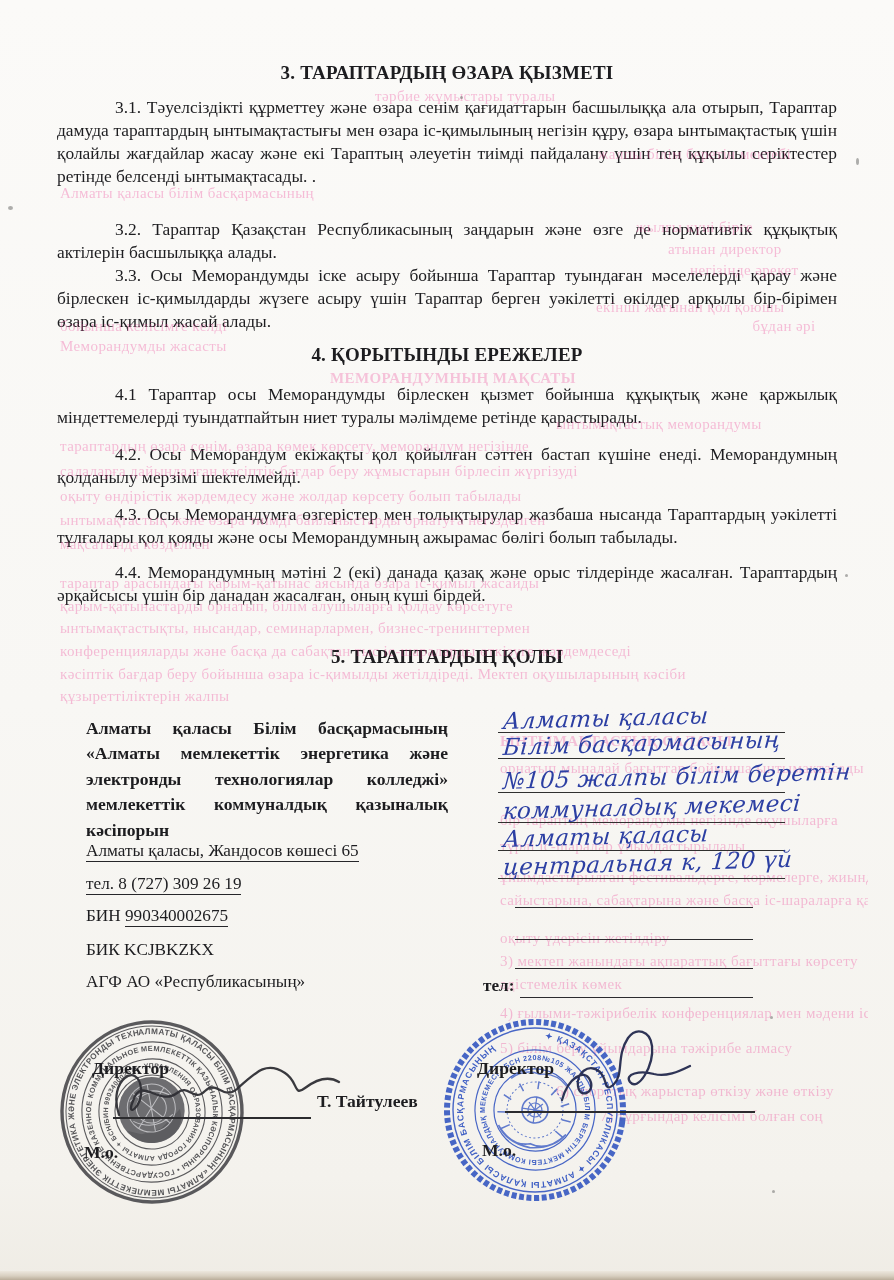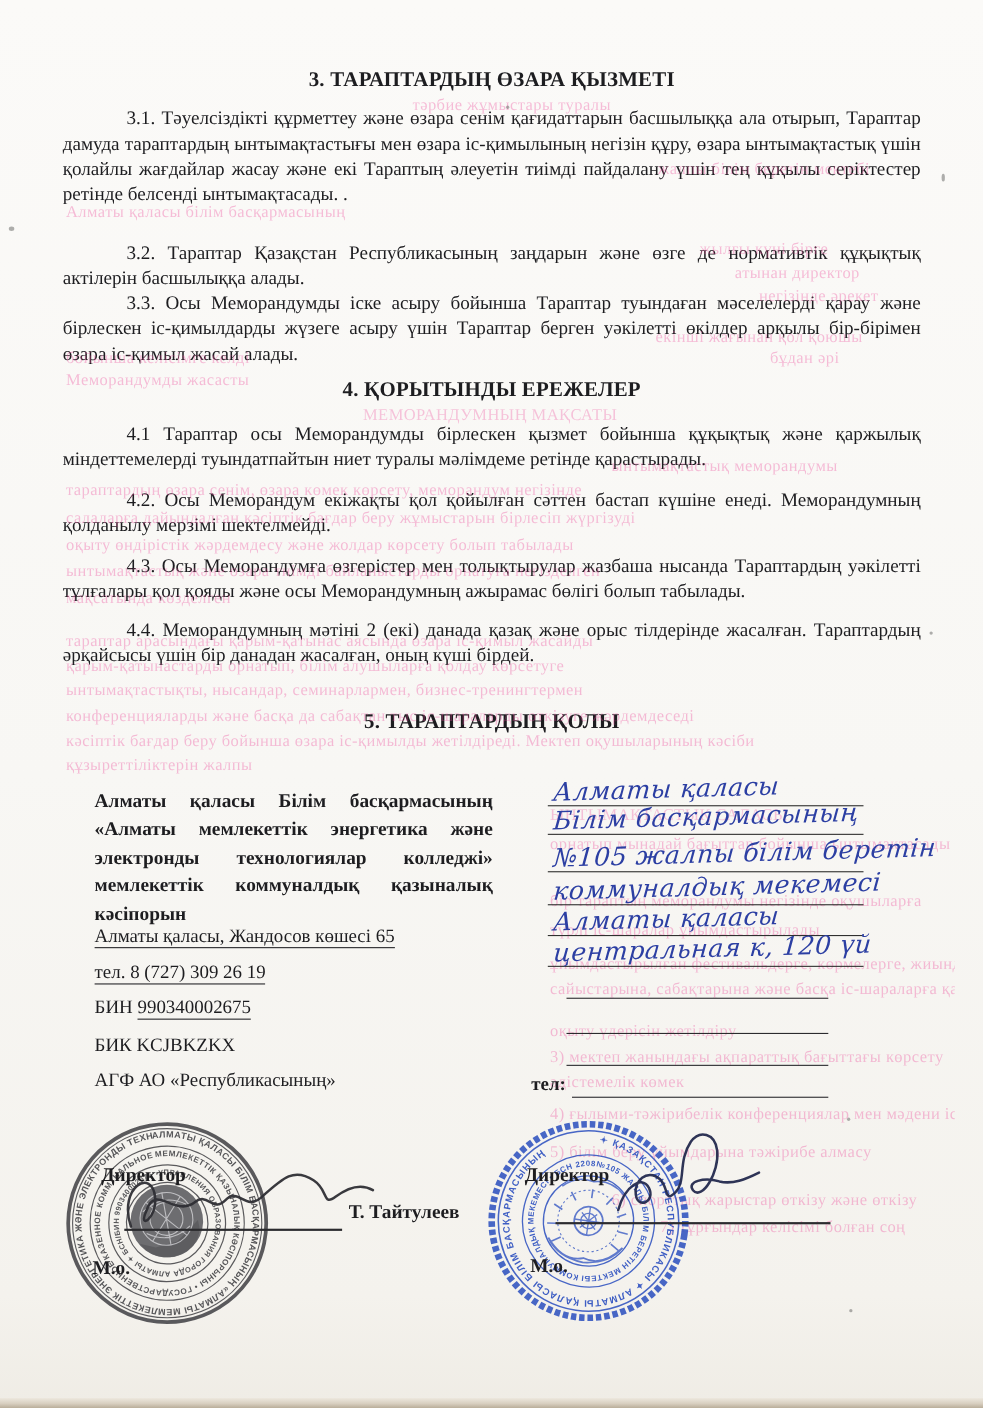--- a/index.html
+++ b/index.html
@@ -3,21 +3,21 @@
 <meta charset="utf-8">
 <style>
   html,body{margin:0;padding:0;}
   body{width:894px;height:1280px;position:relative;overflow:hidden;
        background:linear-gradient(180deg,#fbfaf8 0%,#f8f7f4 55%,#f4f2ed 92%,#efece5 100%);
        font-family:"Liberation Serif", serif;color:#1d1d20;}
   
   .bleed{position:absolute;z-index:1;color:#ec4899;opacity:.34;filter:blur(.7px);
          font-size:15px;white-space:nowrap;overflow:hidden;letter-spacing:.4px;
          font-family:"Liberation Serif",serif;}
-  .bleed.b{font-weight:normal;opacity:.3;}
+  .bleed.b{font-weight:bold;opacity:.3;}
   
   .content{position:absolute;inset:0;z-index:2;}
   .sec-title{position:absolute;left:57px;width:780px;text-align:center;
              font-weight:bold;font-size:19px;letter-spacing:.2px;}
   .para{position:absolute;left:57px;width:780px;text-align:justify;
         font-size:17.4px;line-height:23px;text-indent:58px;}
   .org{position:absolute;left:86px;width:362px;font-weight:bold;font-size:17.6px;line-height:25.4px;}
   .org .jl{text-align:justify;text-align-last:justify;}
   .org .ll{text-align:left;}
   .lline{position:absolute;left:86px;font-size:17.2px;white-space:nowrap;}
@@ -59,21 +59,21 @@
     <div class="bleed" style="left: 60px; top: 598px; width: 790px;">қарым-қатынастарды орнатып, білім алушыларға қолдау көрсетуге</div>
     <div class="bleed" style="left: 60px; top: 575px; width: 800px;">тараптар арасындағы қарым-қатынас аясында өзара іс-қимыл жасайды</div>
     <div class="bleed" style="left: 60px; top: 536px; width: 420px;">мақсатында көзделген</div>
     <div class="bleed" style="left: 60px; top: 512px; width: 770px;">ынтымақтастық және өзара тиімді байланыстарды орнатуға негізделген</div>
     <div class="bleed" style="left: 60px; top: 488px; width: 750px;">оқыту өндірістік жәрдемдесу және жолдар көрсету болып табылады</div>
     <div class="bleed" style="left: 60px; top: 463px; width: 790px;">салаларға дайындалған кәсіптік бағдар беру жұмыстарын бірлесіп жүргізуді</div>
     <div class="bleed" style="left: 556px; top: 416px; width: 312px;">ынтымақтастық меморандумы</div>
     <div class="bleed" style="left: 60px; top: 438px; width: 800px;">тараптардың өзара сенім, өзара көмек көрсету, меморандум негізінде</div>
     <div class="bleed b" style="left: 330px; top: 370px; width: 270px;">МЕМОРАНДУМНЫҢ МАҚСАТЫ</div>
     <div class="bleed" style="left: 60px; top: 338px; width: 420px;">Меморандумды жасасты</div>
-    <div class="bleed" style="left: 700px; top: 318px; width: 168px;">бұдан әрі</div>
+    <div class="bleed" style="left: 700px; top: 318px; width: 168px; text-align: center;">бұдан әрі</div>
     <div class="bleed" style="left: 60px; top: 318px; width: 310px;">бойынша келісімге келді</div>
     <div class="bleed" style="left: 596px; top: 299px; width: 272px;">екінші жағынан қол қоюшы</div>
     <div class="bleed" style="left: 690px; top: 262px; width: 178px;">негізінде әрекет</div>
     <div class="bleed" style="left: 668px; top: 241px; width: 200px;">атынан директор</div>
     <div class="bleed" style="left: 636px; top: 219px; width: 234px;">жылғы күні бірге</div>
     <div class="bleed" style="left: 60px; top: 185px; width: 430px;">Алматы қаласы білім басқармасының</div>
     <div class="bleed" style="left: 598px; top: 146px; width: 270px;">жалпы білім беретін мектебі</div>
     <div class="bleed" style="left: 375px; top: 88px; width: 250px;">тәрбие жұмыстары туралы</div>
 
   <div class="sec-title" style="top:62px">3. ТАРАПТАРДЫҢ ӨЗАРА ҚЫЗМЕТІ</div>

